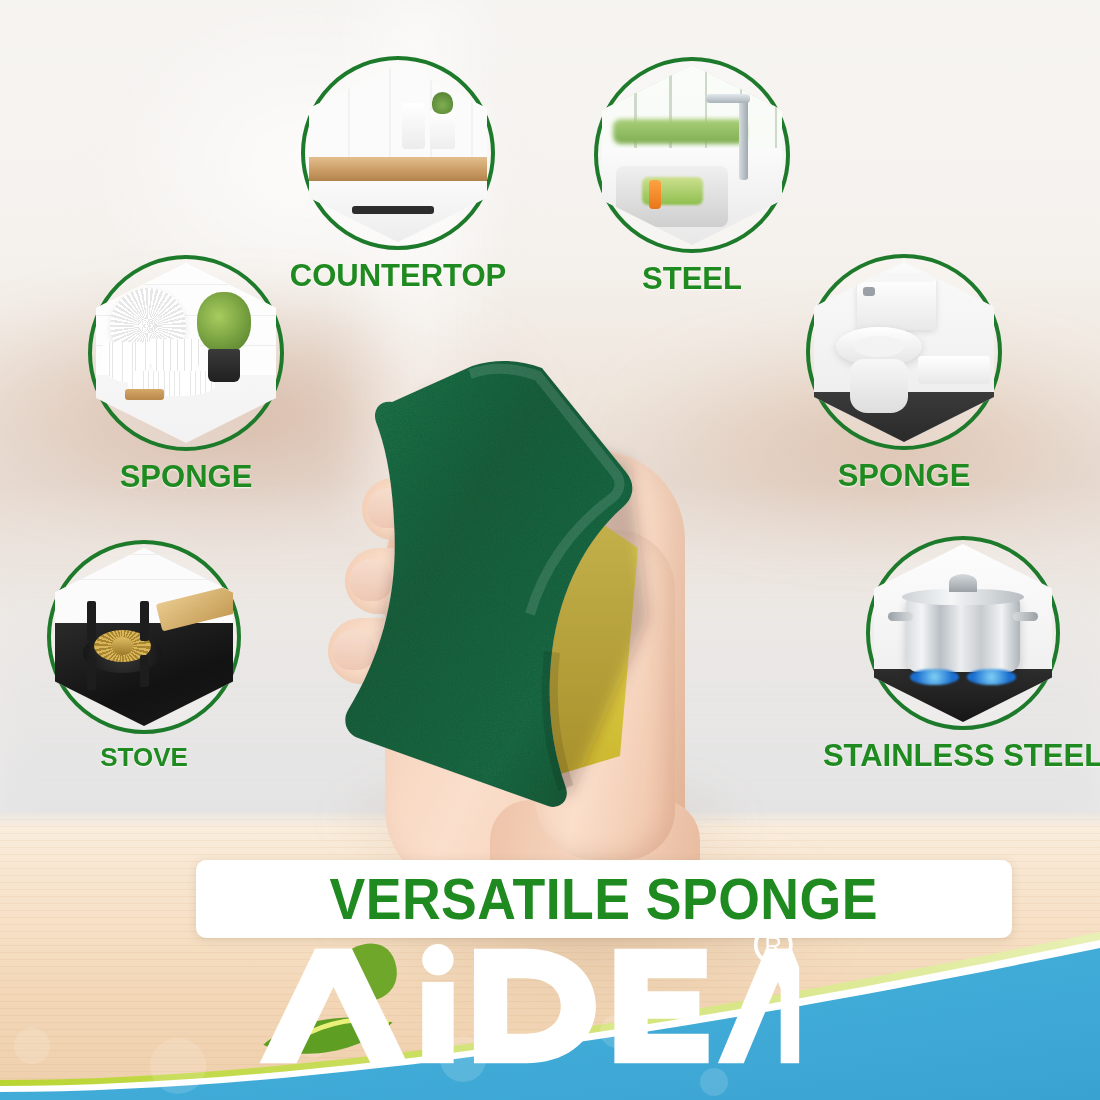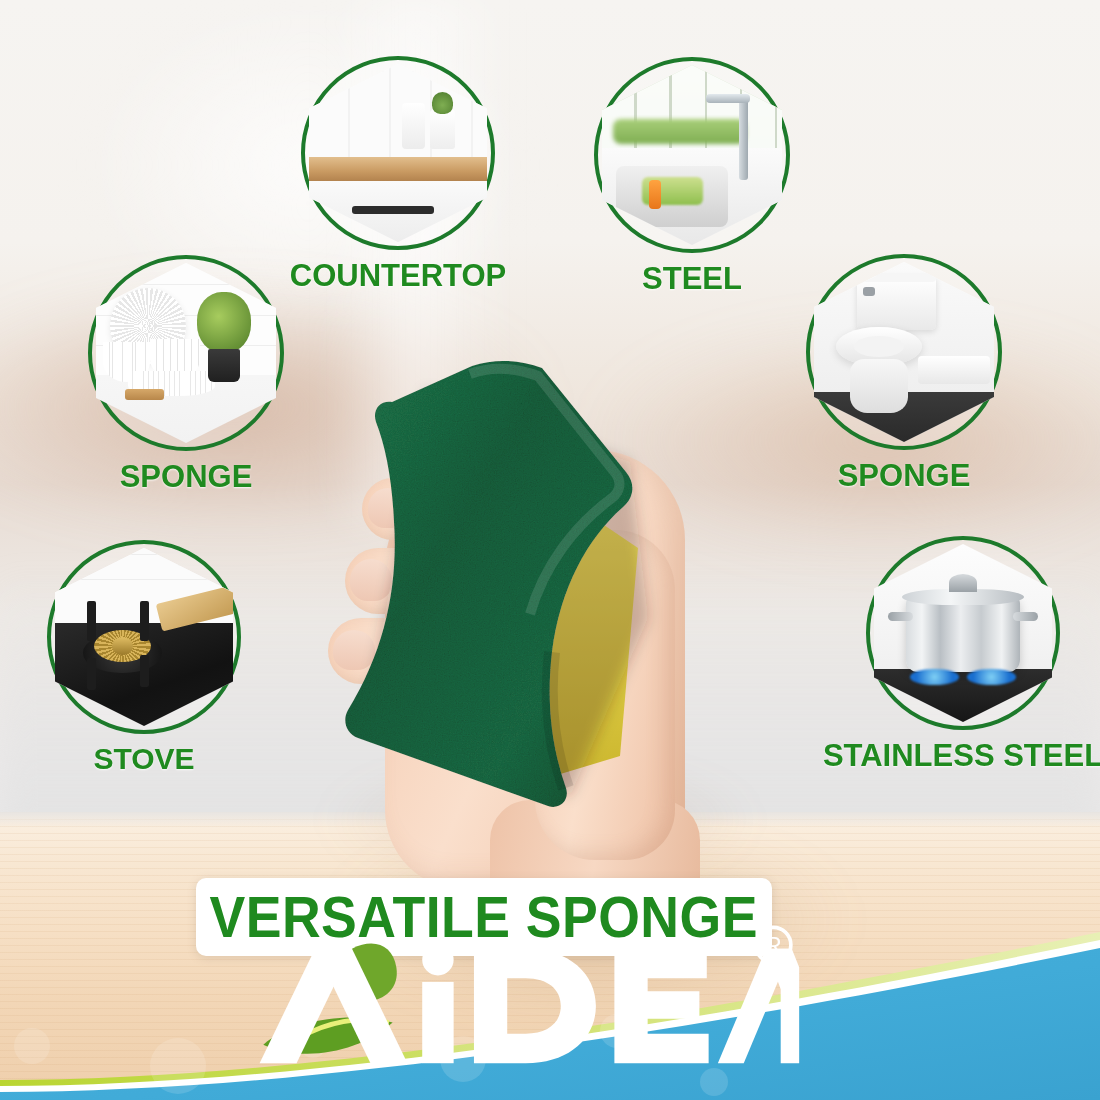--- a/index.html
+++ b/index.html
@@ -48,21 +48,21 @@
   .banner-wrap{position:absolute;left:0;bottom:0;width:1100px;height:170px;}
   .banner-wrap svg{display:block;width:1100px;height:170px;}
   .banner-bubbles{position:absolute;inset:0;pointer-events:none;}
   .bub{position:absolute;border-radius:50%;background:rgba(255,255,255,.14);}
 
   
   .logo{position:absolute;right:28px;bottom:22px;height:84px;display:flex;align-items:flex-end;}
   .logo svg{display:block;}
 
   
-  .headline{position:absolute;left:196px;top:878px;width:576px;height:78px;
+  .headline{position:absolute;left:196px;top:860px;width:816px;height:78px;
     background:#ffffff;border-radius:10px;
     box-shadow:0 2px 10px rgba(120,100,80,.18);
     display:flex;align-items:center;justify-content:center;}
   .headline span{
     font-family:"Liberation Sans","DejaVu Sans",sans-serif;
     font-weight:bold;font-size:57px;letter-spacing:.5px;
     color:#1f8a1f;white-space:nowrap;
     transform:scaleX(.94);transform-origin:center;}
 
   
@@ -282,21 +282,21 @@
        <div class="rect" style="left:16%;top:48%;width:44%;height:22%;border-radius:50%;background:radial-gradient(circle at 50% 45%,#3a3a3a,#111);"></div>
        <div class="rect" style="left:22%;top:46%;width:32%;height:18%;border-radius:50%;background:repeating-conic-gradient(#d8b45a 0 6deg,#a8862f 6deg 12deg);"></div>
        <div class="rect" style="left:32%;top:50%;width:12%;height:10%;border-radius:50%;background:linear-gradient(180deg,#e0bd63,#9b7a2a);"></div>
        <div class="rect" style="left:18%;top:30%;width:5%;height:22%;background:#1d1d1d;border-radius:2px;"></div>
        <div class="rect" style="left:48%;top:30%;width:5%;height:22%;background:#1d1d1d;border-radius:2px;"></div>
        <div class="rect" style="left:18%;top:62%;width:5%;height:18%;background:#1d1d1d;border-radius:2px;"></div>
        <div class="rect" style="left:48%;top:60%;width:5%;height:18%;background:#1d1d1d;border-radius:2px;"></div>
             </div>
           </div>
         </div>
-        <div class="flabel" style="top: 202px; font-size: 30px; color: rgb(31, 138, 31);">STOVE</div>
+        <div class="flabel" style="top: 202px; font-size: 26px; color: rgb(31, 138, 31);">STOVE</div>
       </div>
       <div class="feature" style="left: 866px; top: 536px; width: 194px; text-decoration: underline;">
         <div class="ring" style="width: 194px; height: 194px; border-color: rgb(29, 122, 43);">
           <div class="hexclip">
             <div class="scene">
               <div class="sc-wall" style="background:linear-gradient(180deg,#fdfdfd,#ebebeb)"></div>
        <div class="rect" style="left:0;top:70%;right:0;bottom:0;background:linear-gradient(180deg,#2d2d2d,#161616);"></div>
        <div class="rect" style="left:18%;top:30%;width:64%;height:42%;border-radius:6px 6px 12px 12px;
           background:linear-gradient(90deg,#d8dcdf 0%,#f2f4f5 14%,#b9bfc4 30%,#eceef0 48%,#c6cbcf 66%,#f0f2f3 84%,#aeb4b9 100%);
           box-shadow:0 4px 10px rgba(0,0,0,.18);"></div>

